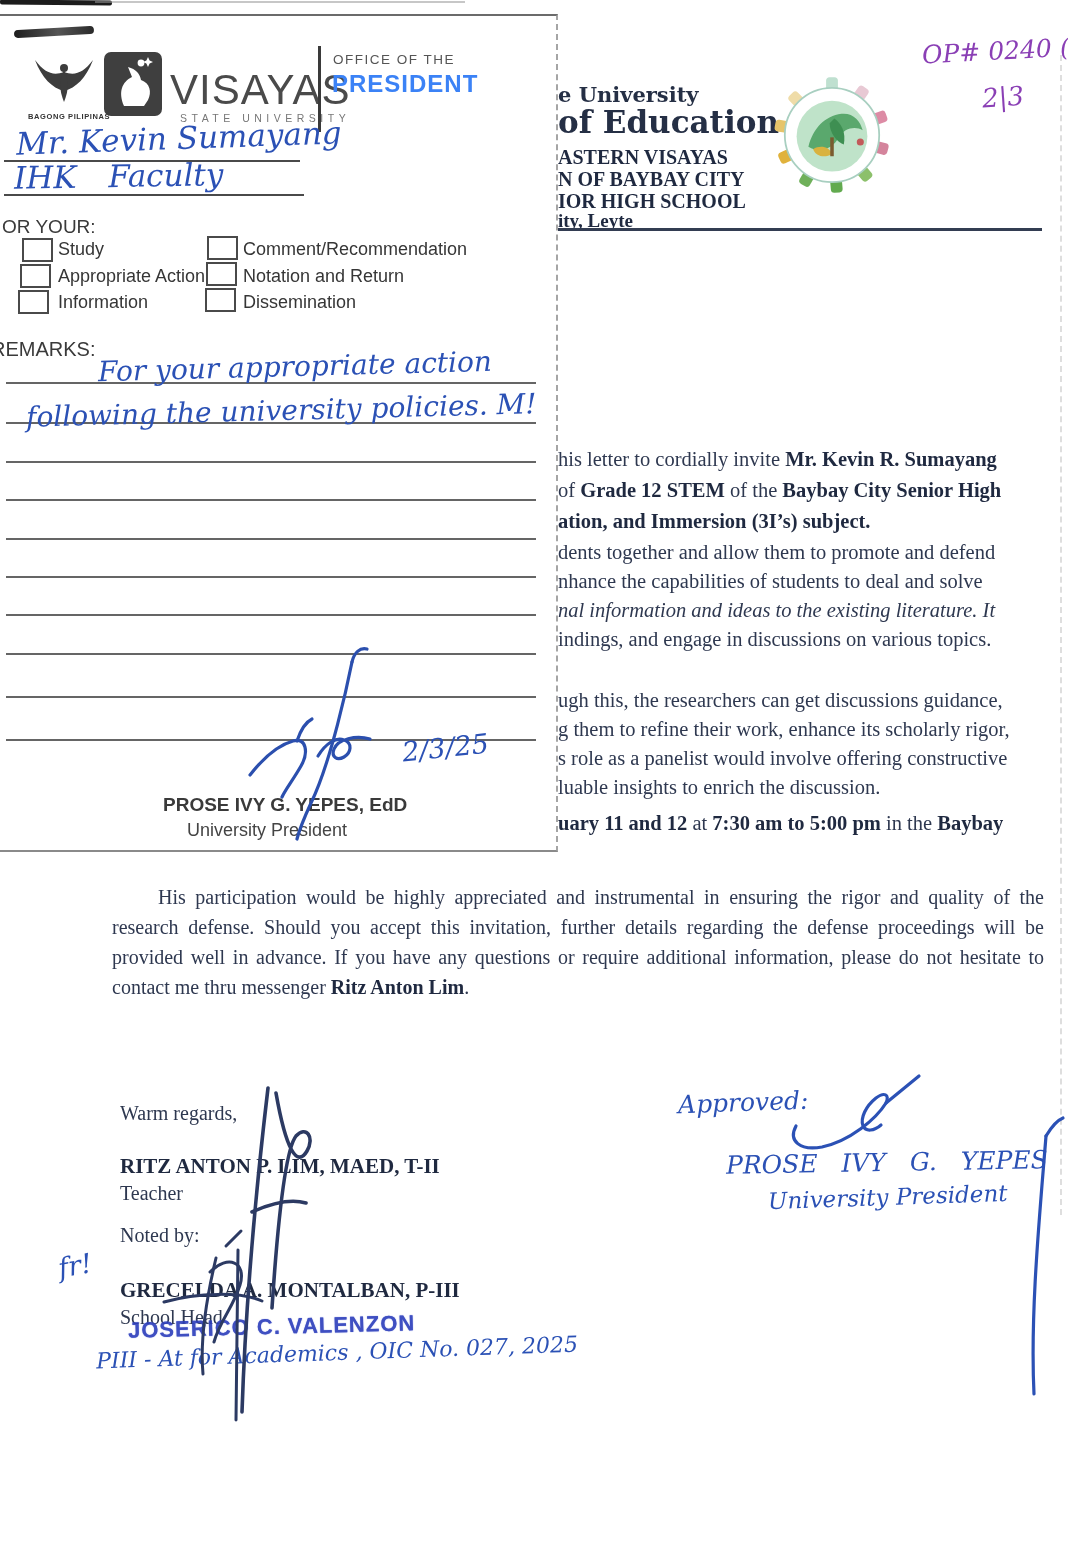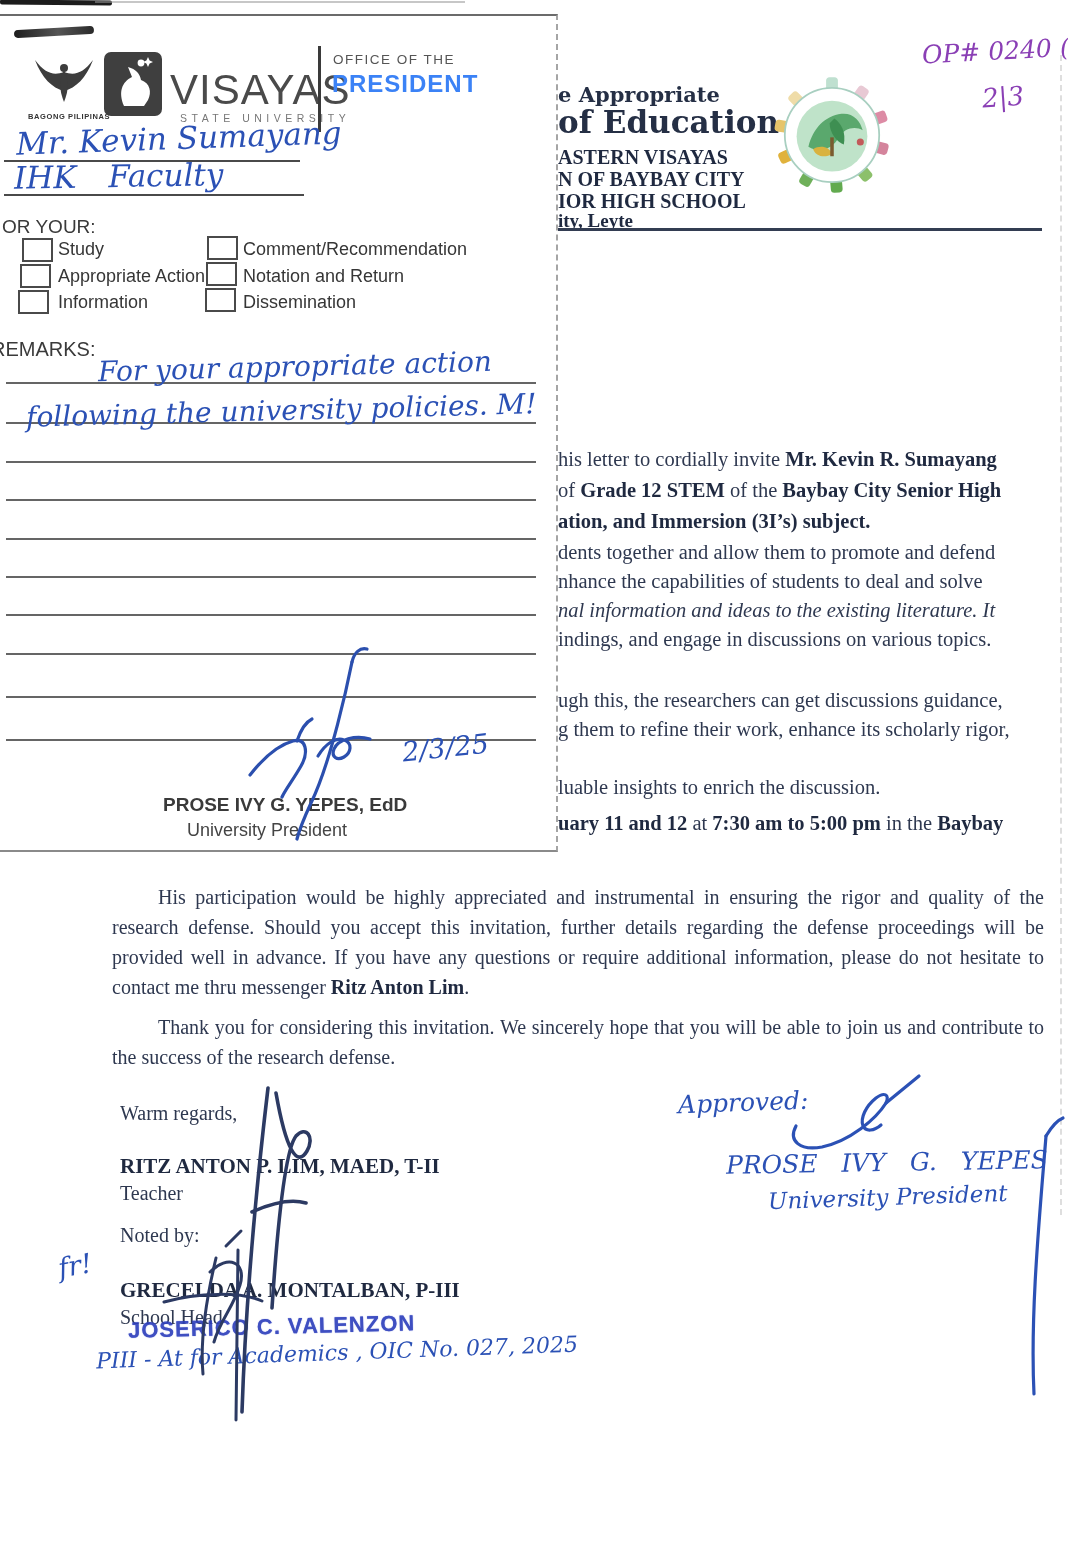--- a/index.html
+++ b/index.html
@@ -26,21 +26,21 @@
 
 <div id="canvas">
 
   <div class="abs" style="left:0;top:0;width:112px;height:5px;background:#1c1c1c;border-radius:2px;transform:rotate(.6deg);"></div>
   <div class="abs" style="left:95px;top:1px;width:370px;height:2px;background:#999;opacity:.55;"></div>
   <div class="abs" style="left:1060px;top:55px;height:1160px;border-right:2px dashed #c9c9c9;opacity:.6;"></div>
 
   <div class="abs hand purple" style="left:922px;top:36px;font-size:25px;transform:rotate(-3deg);color:#8a3fb5;">OP# 0240 (2)</div>
   <div class="abs hand purple" style="left:982px;top:82px;font-size:26px;transform:rotate(-4deg);color:#8a3fb5;">2|3</div>
 
-  <div class="abs blackletter nowrap" style="left:558px;top:82px;font-size:21px;">e Appropriate</div>
+  <div class="abs blackletter nowrap" style="left:558px;top:82px;font-size:21px;">e University</div>
   <div class="abs blackletter nowrap" style="left:558px;top:104px;font-size:31px;">of Education</div>
   <div class="abs serif b nowrap" style="left:558px;top:146px;font-size:20px;">ASTERN VISAYAS</div>
   <div class="abs serif b nowrap" style="left:558px;top:168px;font-size:20px;">N OF BAYBAY CITY</div>
   <div class="abs serif b nowrap" style="left:558px;top:190px;font-size:20px;">IOR HIGH SCHOOL</div>
   <div class="abs serif b nowrap" style="left:558px;top:210px;font-size:19px;">ity, Leyte</div>
   <div class="abs" style="left:556px;top:228px;width:486px;height:3px;background:#333d52;"></div>
 
   <div class="abs" style="left:773px;top:76px;">
     <svg width="118" height="118" viewBox="0 0 100 100">
       <g>
@@ -73,30 +73,30 @@
   </div>
   <div class="clipline serif b" style="top:510px;">ation, and Immersion (3I’s) subject.</div>
 
   <div class="clipline serif" style="top:541px;">dents together and allow them to promote and defend</div>
   <div class="clipline serif" style="top:570px;">nhance the capabilities of students to deal and solve</div>
   <div class="clipline serif" style="top:599px;font-style:italic;">nal information and ideas to the existing literature. It</div>
   <div class="clipline serif" style="top:628px;">indings, and engage in discussions on various topics.</div>
 
   <div class="clipline serif" style="top:689px;">ugh this, the researchers can get discussions guidance,</div>
   <div class="clipline serif" style="top:718px;">g them to refine their work, enhance its scholarly rigor,</div>
+  <div class="clipline serif" style="top:747px;">s role as a panelist would involve offering constructive</div>
   <div class="clipline serif" style="top:776px;">luable insights to enrich the discussion.</div>
 
   <div class="clipline serif" style="top:812px;">
     <span class="b">uary 11 and 12</span><span> at </span><span class="b">7:30 am to 5:00 pm</span><span> in the </span><span class="b">Baybay</span>
   </div>
 
   <div class="abs serif" style="left:112px;top:882px;width:932px;font-size:20px;line-height:30px;text-align:justify;text-indent:46px;">
     <span>His participation would be highly appreciated and instrumental in ensuring the rigor and quality of the research defense. Should you accept this invitation, further details regarding the defense proceedings will be provided well in advance. If you have any questions or require additional information, please do not hesitate to contact me thru messenger </span><span class="b">Ritz Anton Lim</span><span>.</span>
   </div>
-  <div class="abs serif" style="left:112px;top:1012px;width:932px;font-size:20px;line-height:30px;text-align:justify;text-indent:46px;">Thank you for considering this invitation. We sincerely hope that you will be able to join us and contribute to the success of the research defense.</div>
 
   <div class="abs serif nowrap" style="left:120px;top:1102px;font-size:20px;">Warm regards,</div>
   <div class="abs serif b nowrap" style="left:120px;top:1154px;font-size:21px;">RITZ ANTON P. LIM, MAED, T-II</div>
   <div class="abs serif nowrap" style="left:120px;top:1182px;font-size:20px;">Teacher</div>
   <div class="abs serif nowrap" style="left:120px;top:1224px;font-size:20px;">Noted by:</div>
   <div class="abs serif b nowrap" style="left:120px;top:1278px;font-size:21px;">GRECELDA A. MONTALBAN, P-III</div>
   <div class="abs serif nowrap" style="left:120px;top:1306px;font-size:20px;">School Head</div>
 
   <div class="abs stamp" style="left:128px;top:1314px;font-size:22px;transform:rotate(-1.5deg);text-shadow:0 0 1px #4b5ccc;">JOSERICO C. VALENZON</div>
   <div class="abs hand" style="left:96px;top:1340px;font-size:22px;transform:rotate(-2deg);">PIII - At for Academics , OIC No. 027, 2025</div>

